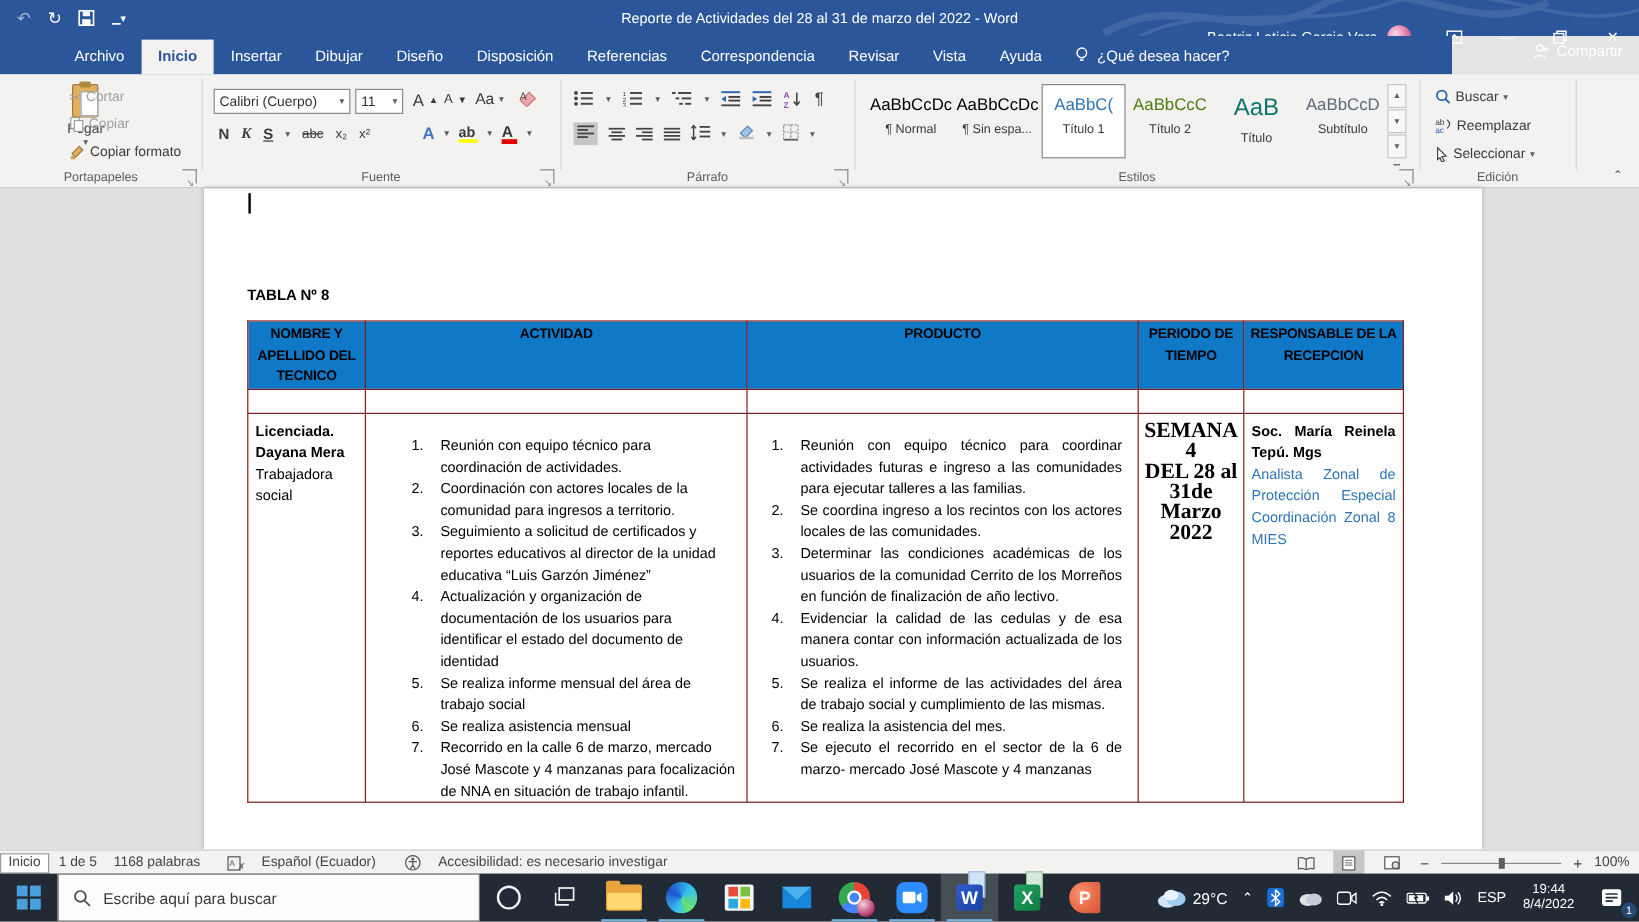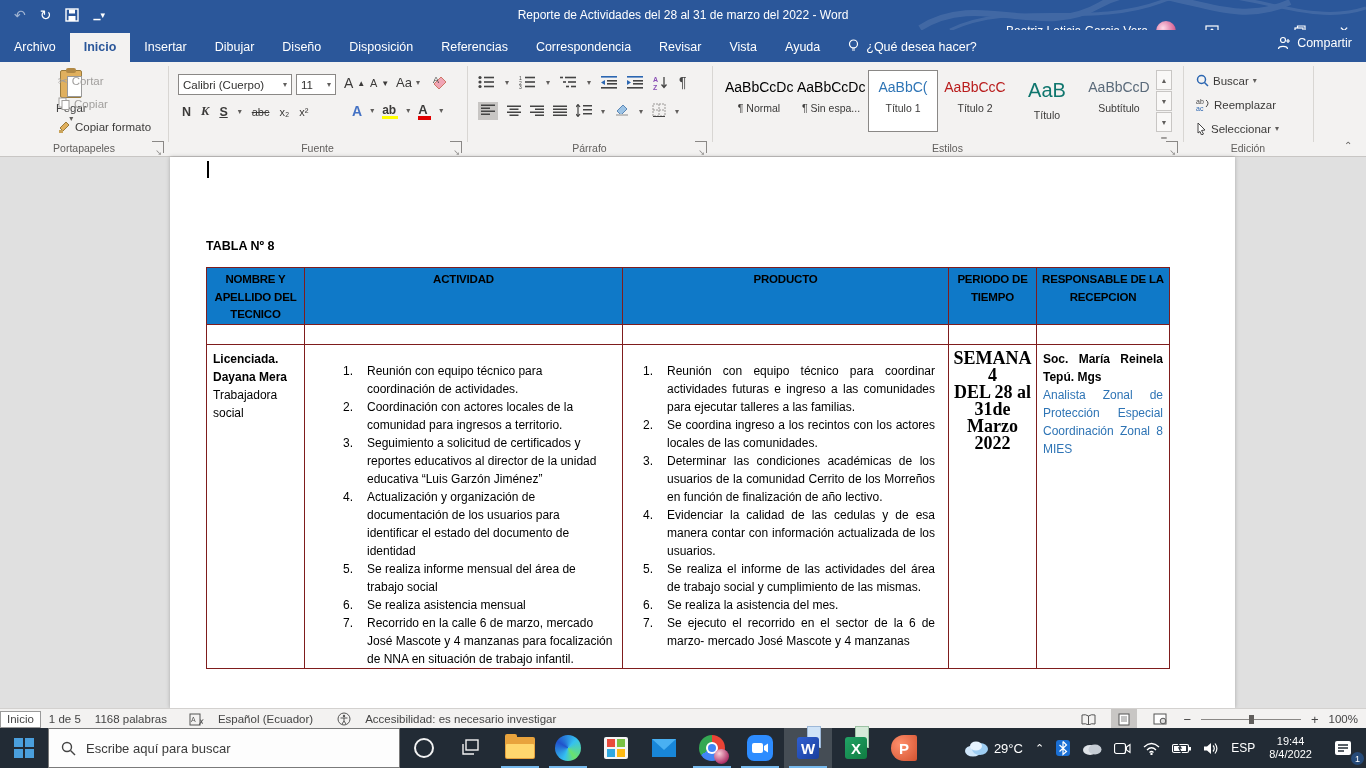--- a/index.html
+++ b/index.html
@@ -15,21 +15,21 @@
   #title-text{ position:absolute; left:0; right:0; top:0; height:30px; line-height:30px;
     text-align:center; font-size:12px; color:#fff; white-space:nowrap; }
   .tb-right{ position:absolute; right:0; top:16px; height:30px; display:flex; align-items:center; }
   #user-name{ font-size:12px; margin-right:8px; }
   #avatar{ width:20px; height:20px; border-radius:50%;
      background:radial-gradient(circle at 35% 35%, #ffd9e8, #d96a9a 60%, #7c3350); margin-right:14px; }
   .winbtn{ width:44px; height:30px; display:flex; align-items:center; justify-content:center; font-size:12px; }
   .flourish{ opacity:.10; }
 
   
-  #tabrow{ left:0; top:30px; width:1366px; height:32px; background:#2b579a; display:flex; align-items:flex-end; }
+  #tabrow{ left:0; top:30px; width:1210px; height:32px; background:#2b579a; display:flex; align-items:flex-end;padding-left:48px; }
   .tab{ color:#fff; font-size:12.5px; padding:7px 14px 8px; white-space:nowrap; }
   .tab.active{ background:#f3f2f1; color:#2b579a; font-weight:bold; }
   #tellme{ display:flex; align-items:center; gap:7px; color:#fff; font-size:12.5px; margin-left:14px; padding-bottom:8px;}
   #share{ position:absolute; right:14px; top:36px; color:#fff; font-size:12.5px; display:flex; gap:6px; align-items:center;}
 
   
   #ribbon{ left:0; top:62px; width:1366px; height:95px; background:#f3f2f1; border-bottom:1px solid #c8c6c4; color:#444; }
   .gsep{ position:absolute; top:4px; bottom:14px; width:1px; background:#d8d6d3; }
   .glabel{ position:absolute; bottom:2px; font-size:10.5px; color:#605e5c; text-align:center; }
   .launcher{ position:absolute; bottom:3px; width:12px; height:12px; border-left:1px solid #8a8886;
@@ -363,21 +363,21 @@
     </div>
     <div class="stylecard" style="left:796px;">
       <div class="prev" style="color:#000;">AaBbCcDc</div>
       <div class="sname">¶ Sin espa...</div>
     </div>
     <div class="stylecard selected" style="left:868px;">
       <div class="prev" style="color:#2e74b5;">AaBbC(</div>
       <div class="sname">Título 1</div>
     </div>
     <div class="stylecard" style="left:940px;">
-      <div class="prev" style="color:#b91c1c;">AaBbCcC</div>
+      <div class="prev" style="color:#4d7c0f;">AaBbCcC</div>
       <div class="sname">Título 2</div>
     </div>
     <div class="stylecard" style="left:1012px;">
       <div class="prev" style="font-size:20px; color:#0f766e;">AaB</div>
       <div class="sname">Título</div>
     </div>
     <div class="stylecard" style="left:1084px;">
       <div class="prev" style="color:#5a6a7a;">AaBbCcD</div>
       <div class="sname">Subtítulo</div>
     </div>

